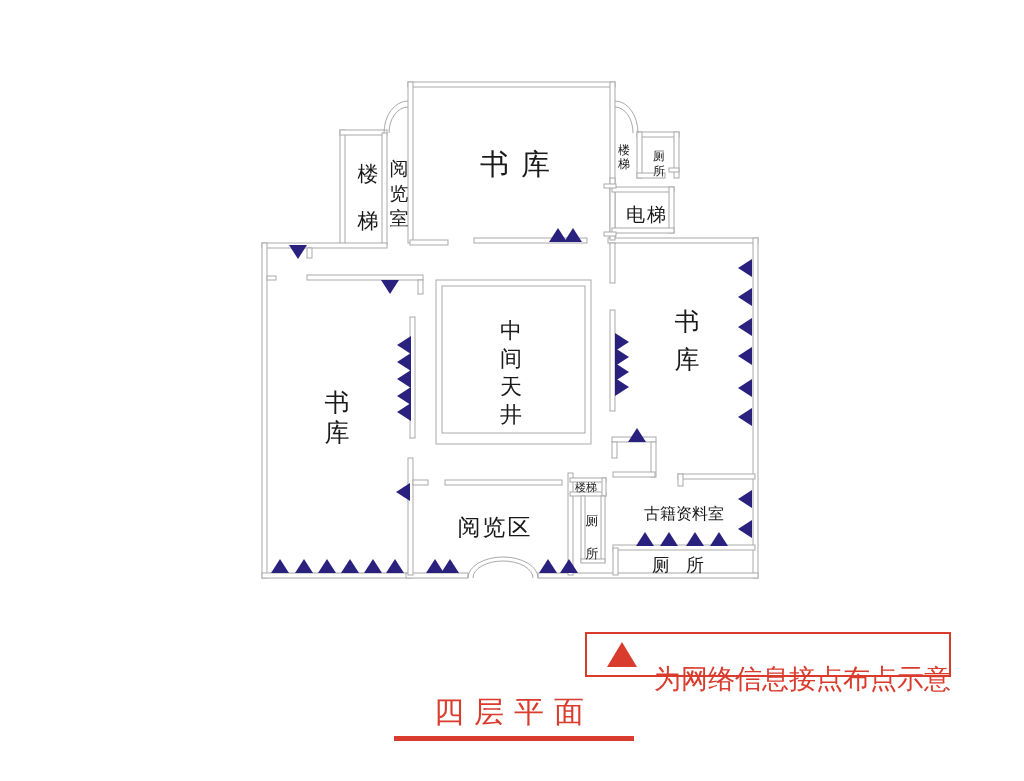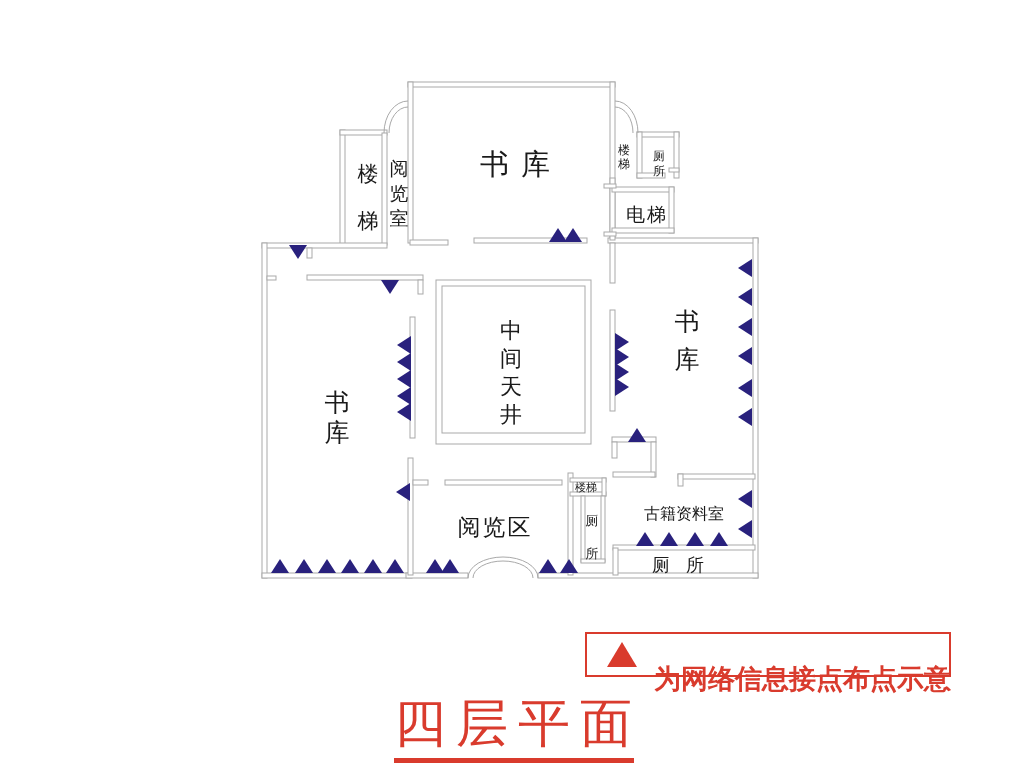--- a/index.html
+++ b/index.html
@@ -9,24 +9,24 @@
   svg .wall{fill:#ffffff;stroke:var(--wall,#a9a9a9);stroke-width:1;}
   svg .outline{fill:none;stroke:var(--wall,#a9a9a9);stroke-width:1;}
   svg .arch{fill:none;stroke:var(--wall,#a9a9a9);stroke-width:1;}
   svg .tri{fill:var(--tri,#29217d);stroke:none;}
   svg text.lbl{fill:var(--ink,#1a1a1a);font-family:"DejaVu Sans",sans-serif;}
   .legend{position:absolute;left:585px;top:632px;width:362px;height:41px;
           border:2px solid var(--red,#d93b2d);display:flex;align-items:center;background:#fff;}
   .legend-tri{width:0;height:0;margin-left:20px;
           border-left:15px solid transparent;border-right:15px solid transparent;
           border-bottom:25px solid var(--red,#d93b2d);}
-  .legend-text{margin-left:17px;font-size:27px;line-height:1;font-weight:bold;
+  .legend-text{margin-left:17px;font-size:27px;line-height:1;font-weight:normal;
           color:var(--red,#d93b2d);white-space:nowrap;margin-top:47px;}
   .title{position:absolute;left:394px;top:697px;width:240px;text-align:center;
-          font-size:52px;line-height:1;letter-spacing:10px;font-weight:500;
+          font-size:30px;line-height:1;letter-spacing:10px;font-weight:500;
           color:var(--red,#d93b2d);border-bottom:5px solid var(--red,#d93b2d);
           padding-bottom:9px;white-space:nowrap;}
 </style>
 </head>
 <body>
 
 <div class="canvas">
   <svg width="1024" height="781" viewBox="0 0 1024 781" xmlns="http://www.w3.org/2000/svg">
     <g id="walls">
         <rect x="408" y="82" width="207" height="5" class="wall"></rect>

